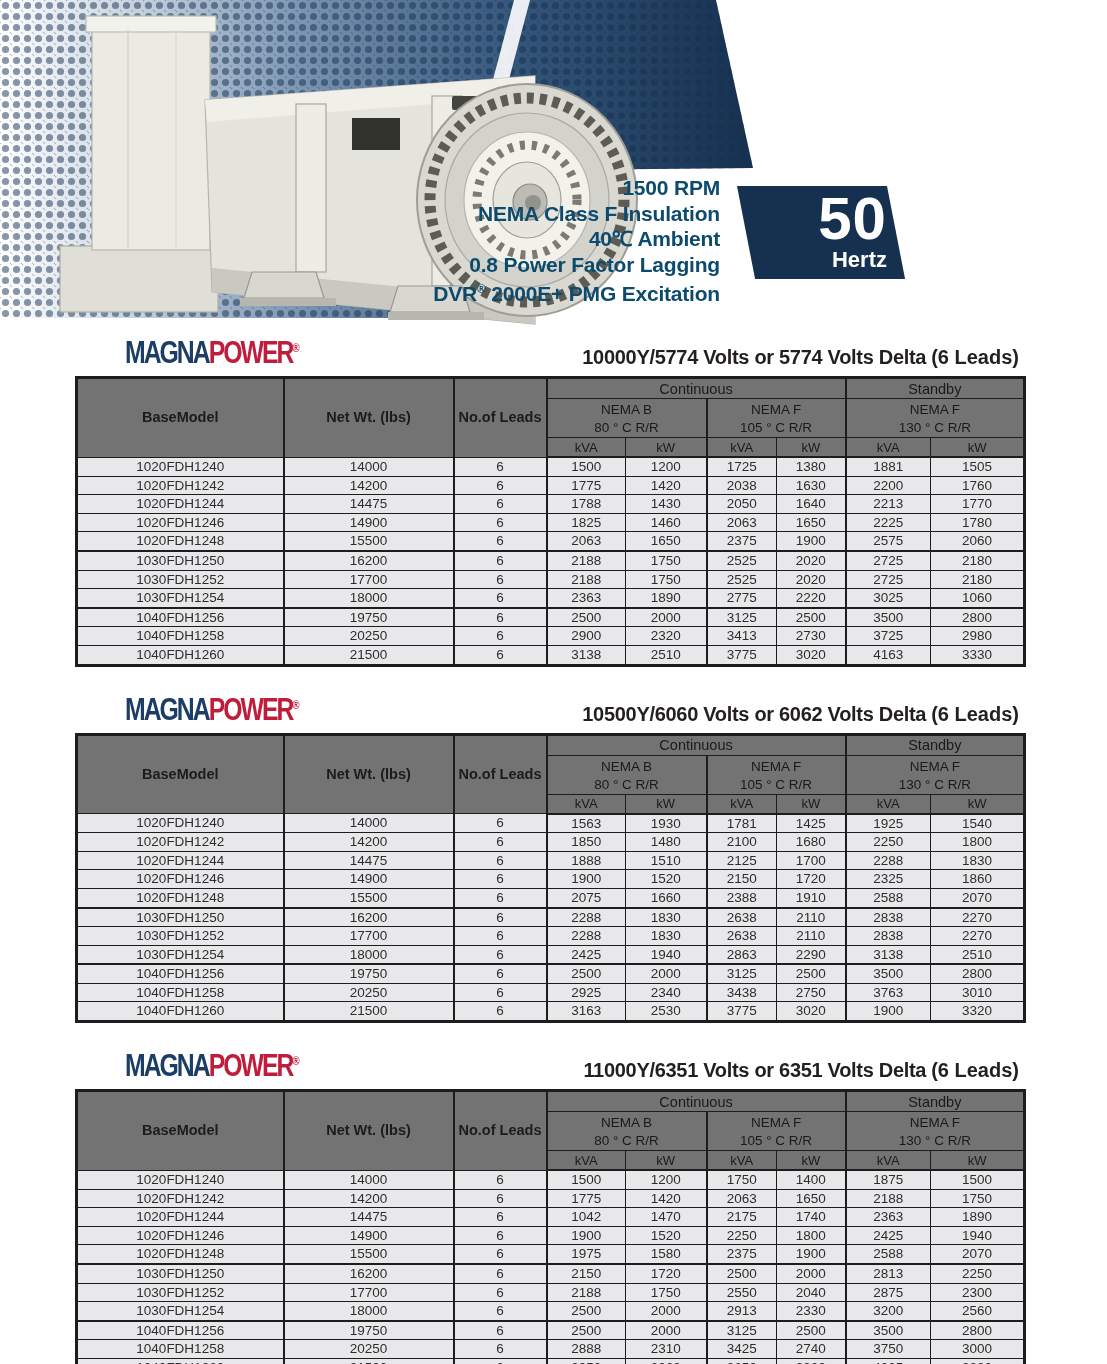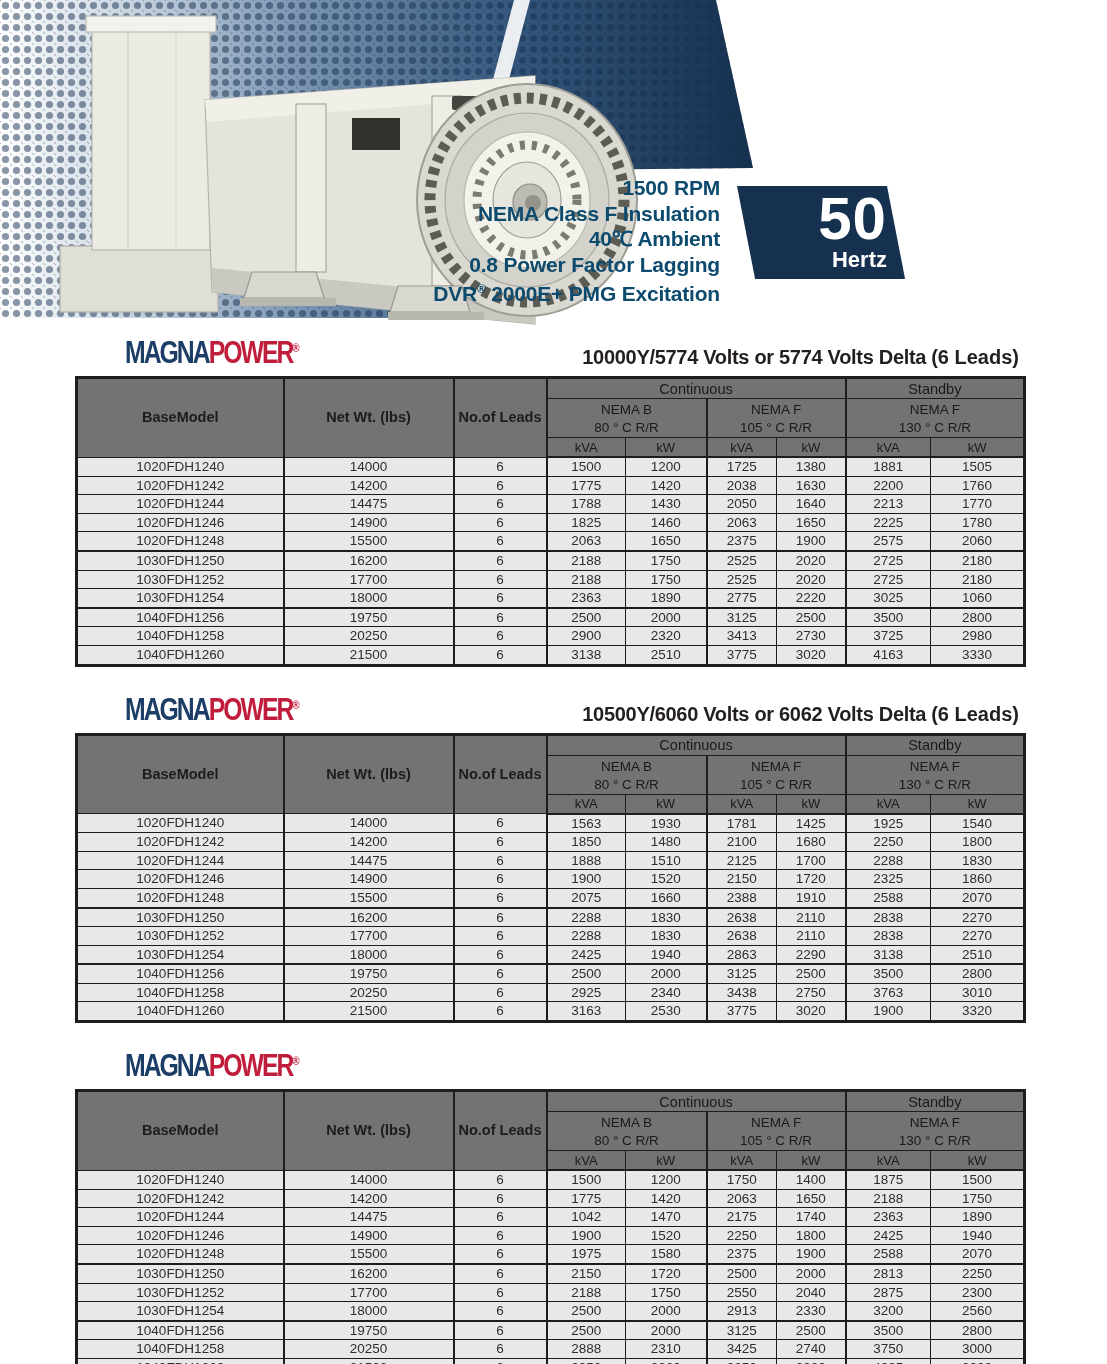--- a/index.html
+++ b/index.html
@@ -480,20 +480,21 @@
             <td class="bl2">1900</td>
             <td>3320</td>
           </tr>
         </tbody>
     </table>
   </section>
 
   <section>
     <div class="section-head">
       <div class="logo"><span class="m">MAGNA</span><span class="p">POWER</span><sup>®</sup></div>
+      <div class="tbl-title"><span class="tb">11000Y/6351  Volts or 6351 Volts Delta</span><span class="tn">(6 Leads)</span></div>
     </div>
     <table>
       <colgroup>
           <col style="width:207px">
           <col style="width:170px">
           <col style="width:93px">
           <col style="width:79px">
           <col style="width:81px">
           <col style="width:70px">
           <col style="width:69px">

